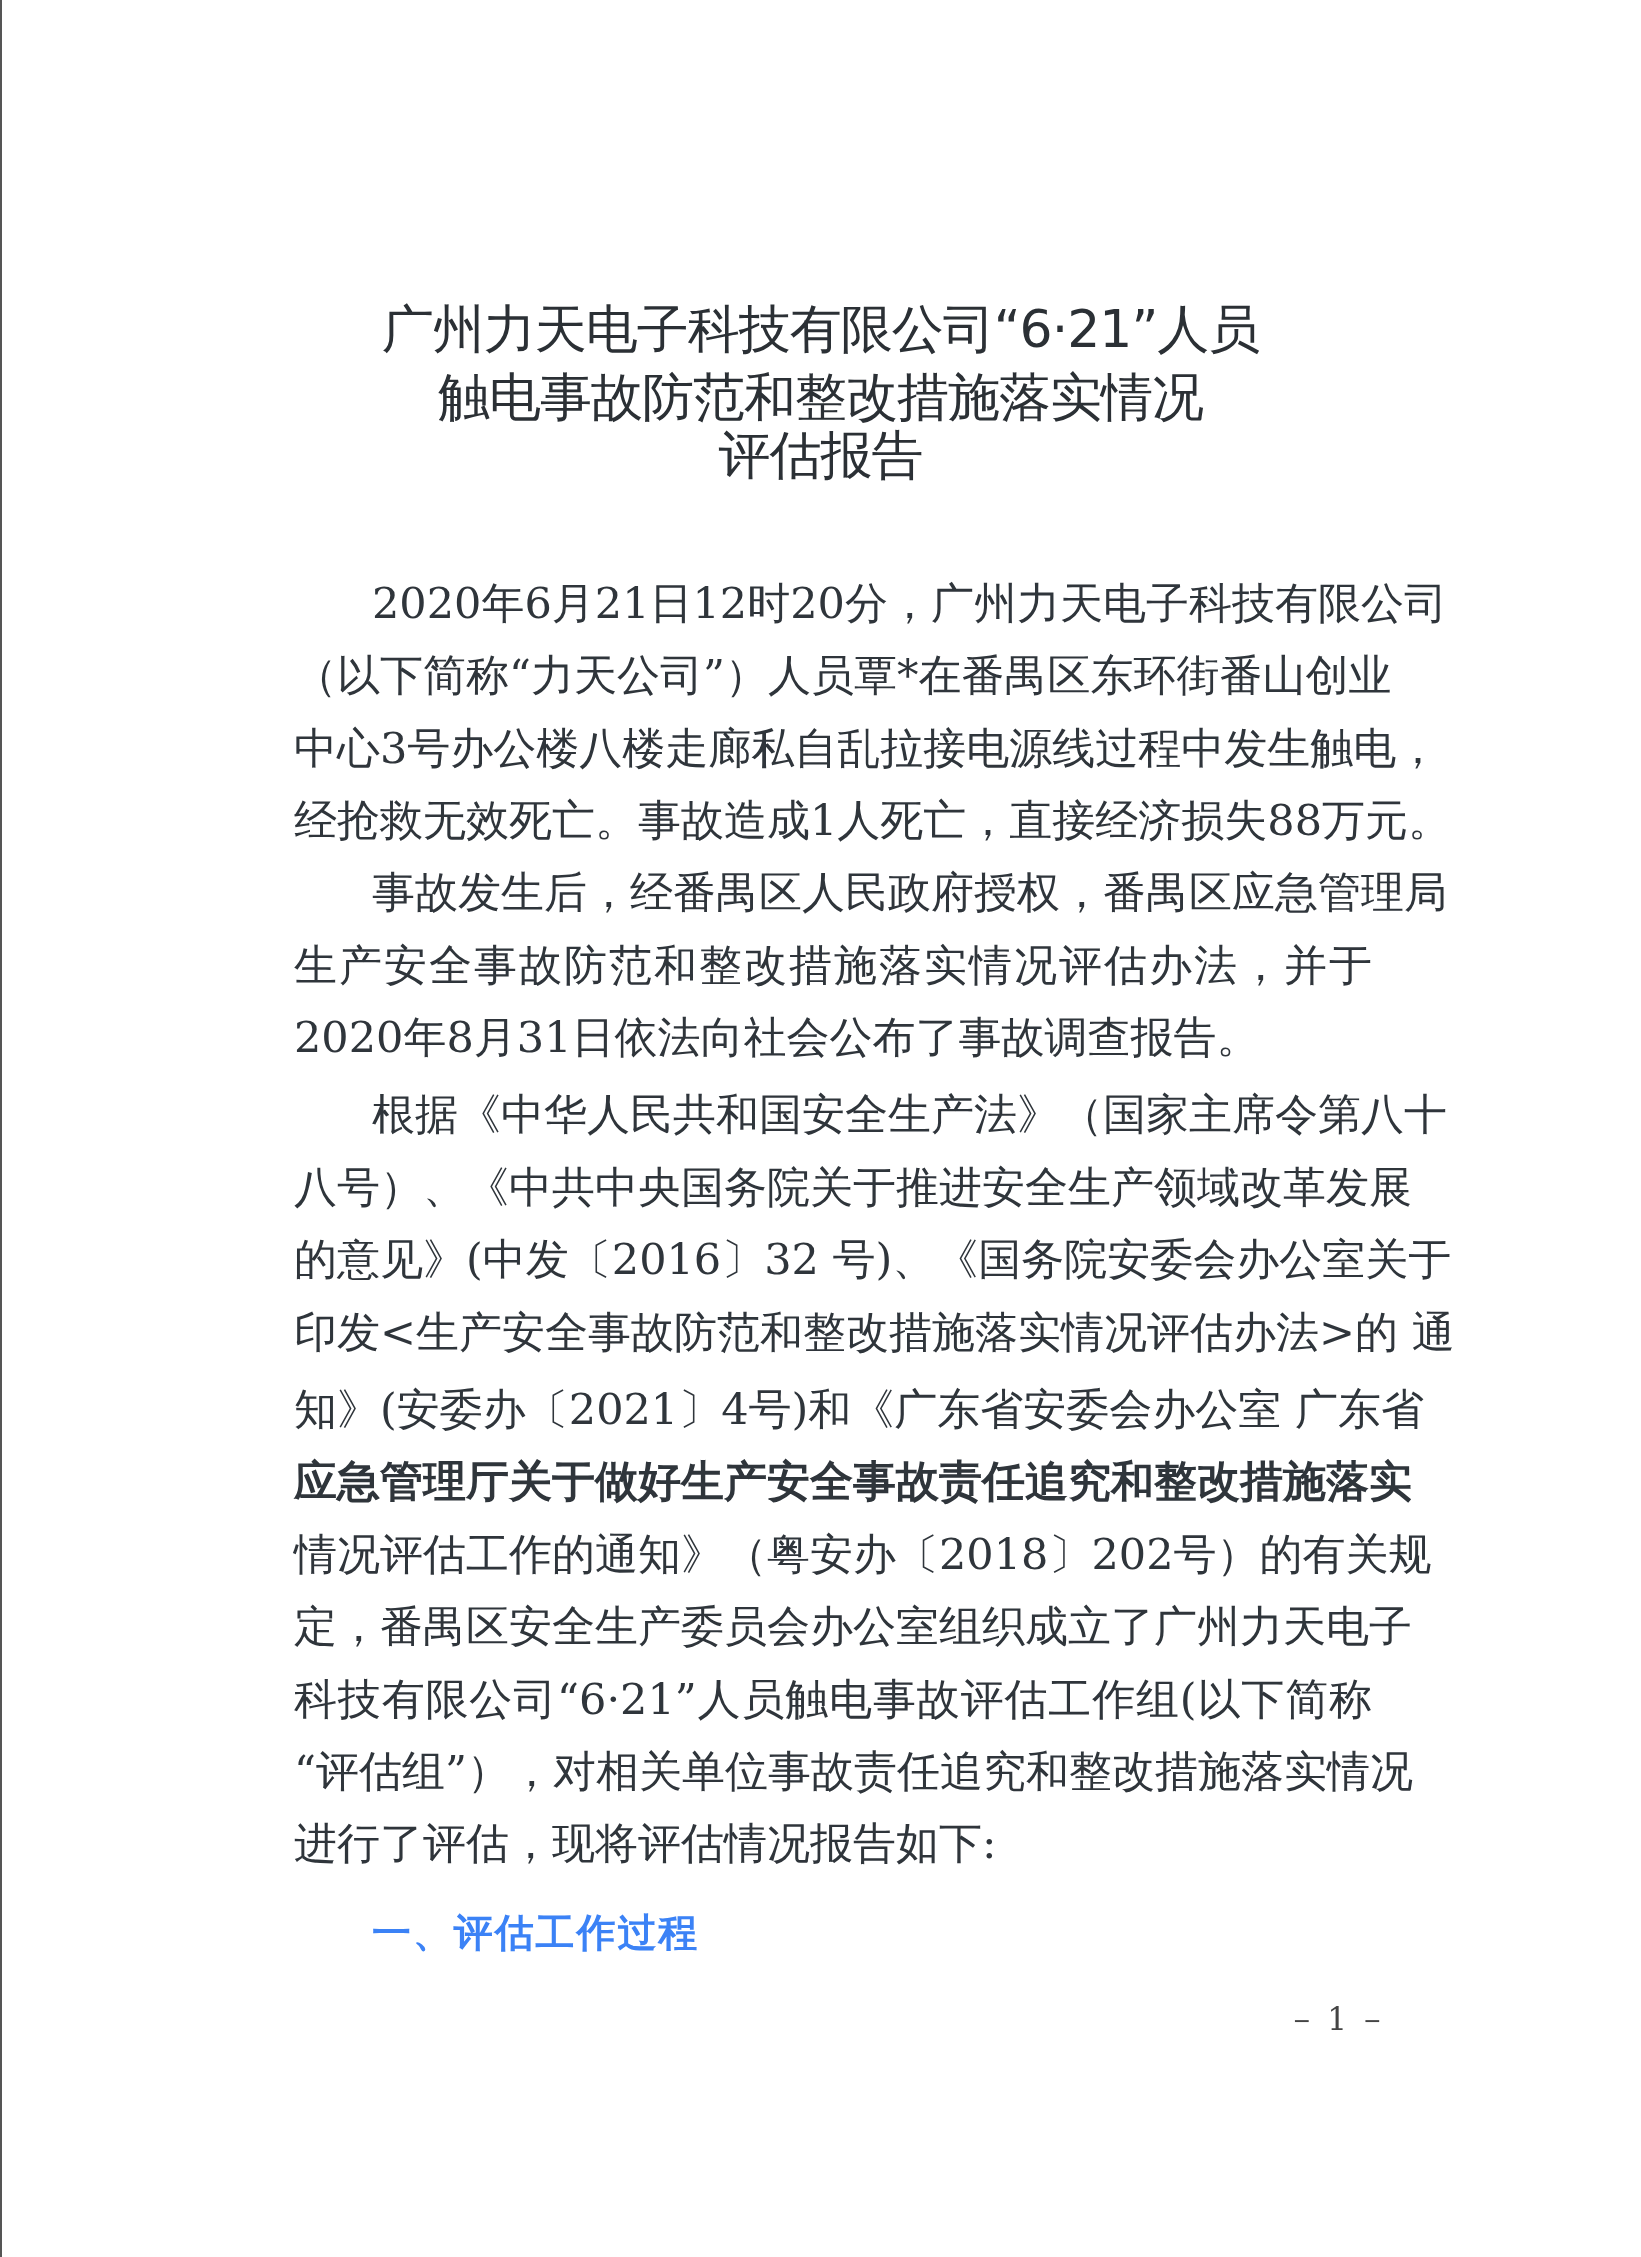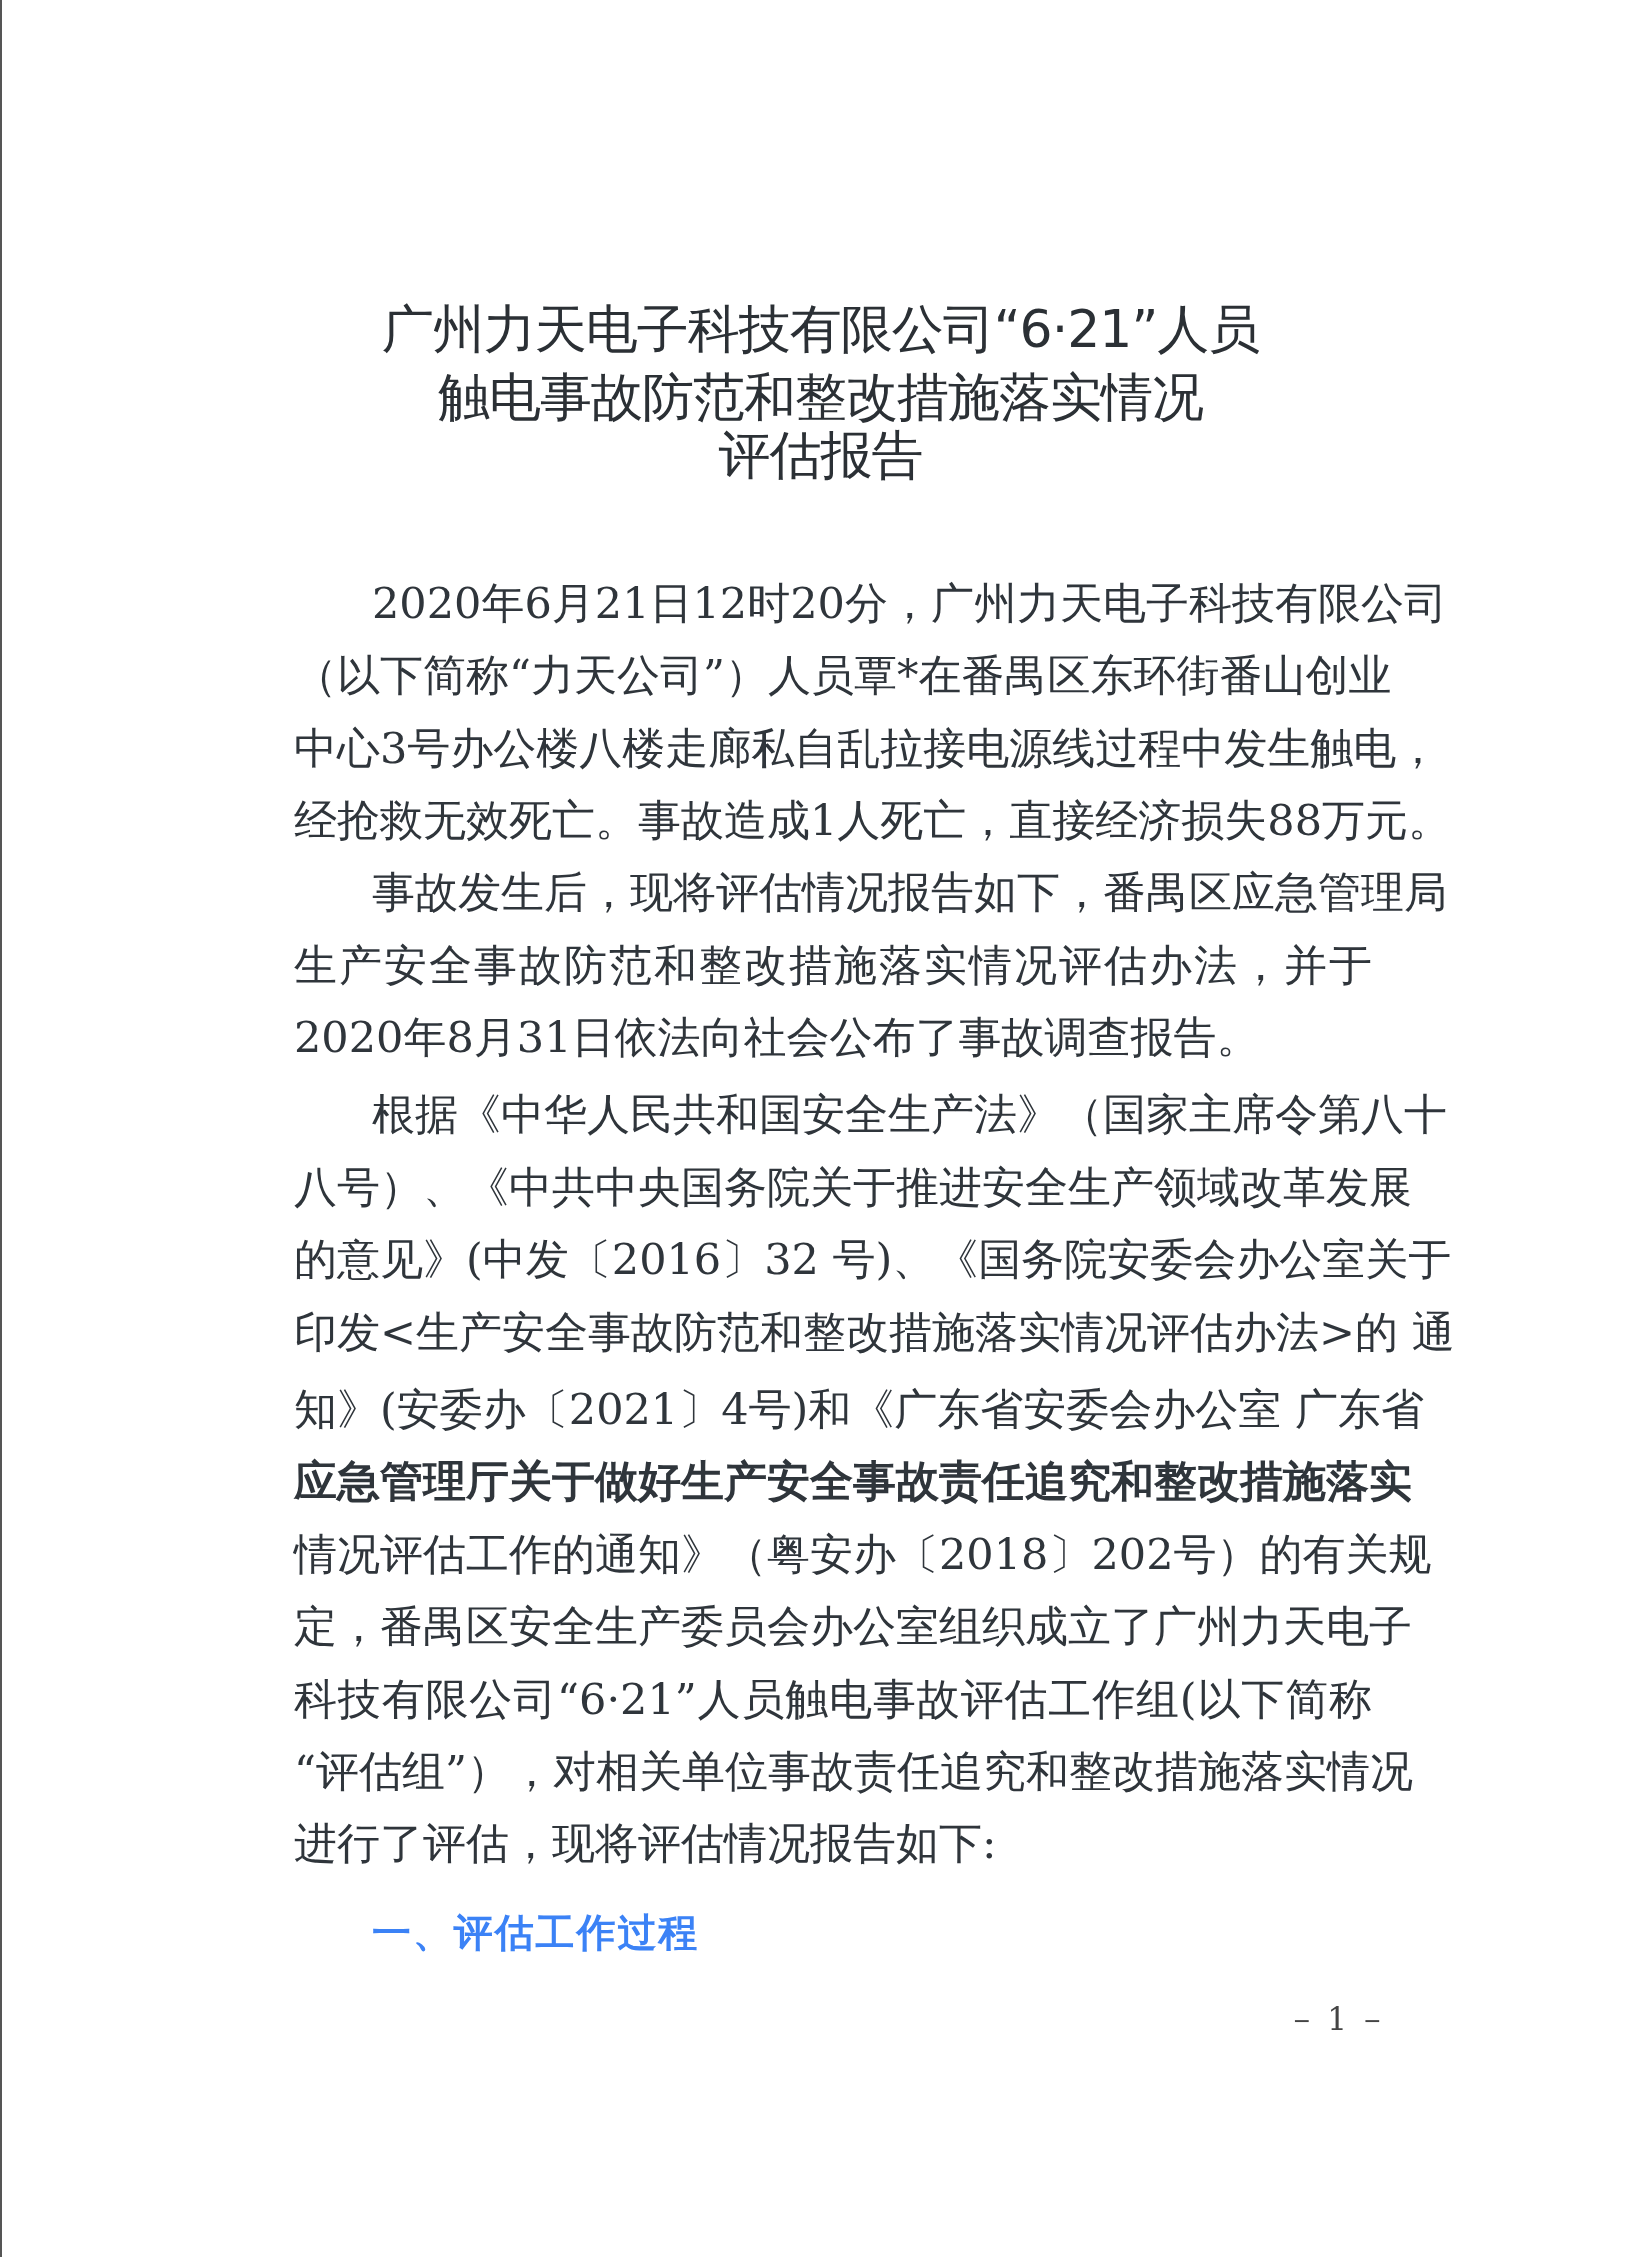--- a/index.html
+++ b/index.html
@@ -44,21 +44,21 @@
 </div>
 
 <div>
   <div class="body-line indent" style="top:567px;">2020年6月21日12时20分，广州力天电子科技有限公司</div>
   <div class="body-line" style="top:639px;">（以下简称“力天公司”）人员覃*在番禺区东环街番山创业</div>
   <div class="body-line" style="top:712px;">中心3号办公楼八楼走廊私自乱拉接电源线过程中发生触电，</div>
   <div class="body-line" style="top:784px;">经抢救无效死亡。事故造成1人死亡，直接经济损失88万元。</div>
 </div>
 
 <div>
-  <div class="body-line indent" style="top:856px;">事故发生后，现将评估情况报告如下，番禺区应急管理局</div>
+  <div class="body-line indent" style="top:856px;">事故发生后，经番禺区人民政府授权，番禺区应急管理局</div>
   <div class="body-line" style="top:929px;">生产安全事故防范和整改措施落实情况评估办法，并于</div>
   <div class="body-line last" style="top:1001px;">2020年8月31日依法向社会公布了事故调查报告。</div>
 </div>
 
 <div>
   <div class="body-line indent" style="top:1078px;">根据《中华人民共和国安全生产法》（国家主席令第八十</div>
   <div class="body-line" style="top:1151px;">八号）、《中共中央国务院关于推进安全生产领域改革发展</div>
   <div class="body-line" style="top:1223px;">的意见》(中发〔2016〕32 号)、《国务院安委会办公室关于</div>
   <div class="body-line" style="top:1296px;">印发&lt;生产安全事故防范和整改措施落实情况评估办法&gt;的 通</div>
   <div class="body-line" style="top:1373px;">知》(安委办〔2021〕4号)和《广东省安委会办公室 广东省</div>

